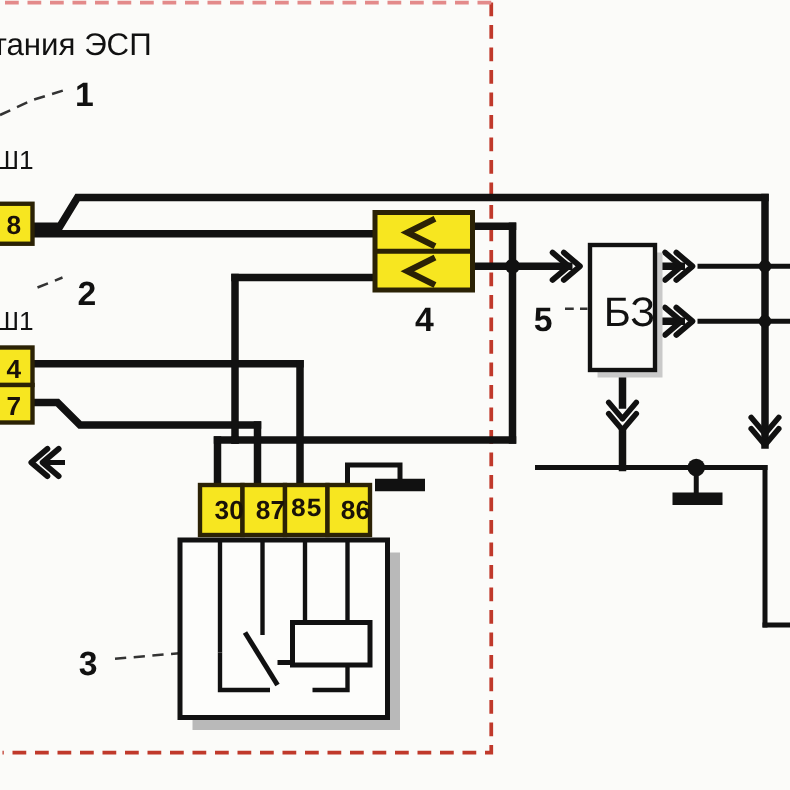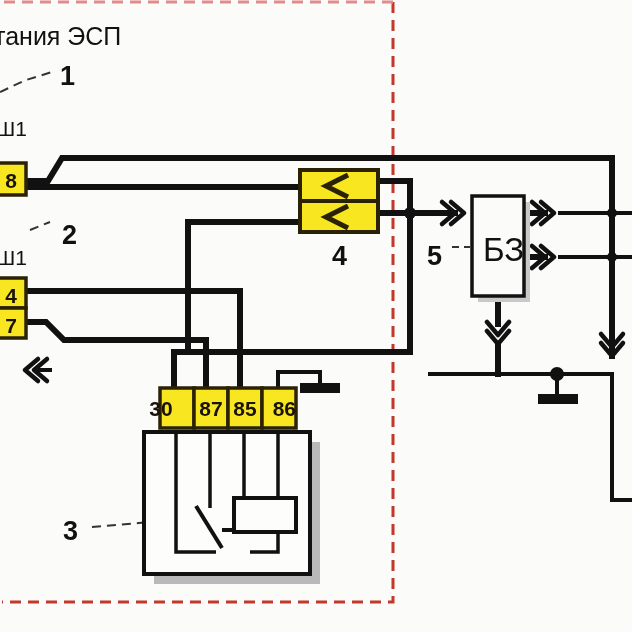--- a/index.html
+++ b/index.html
@@ -222,21 +222,21 @@
   <div class="txt callout-num" style="left:427px; top:243px;">5</div>
 
   <div class="txt bz-label" style="left:483px; top:233px;">БЗ</div>
 
   <div class="pin-num" style="left:-4px; top:170px; width:30px;">8</div>
 
   <div class="pin-num" style="left:-4px; top:285px; width:30px;">4</div>
 
   <div class="pin-num" style="left:-4px; top:315px; width:30px;">7</div>
 
-  <div class="pin-num" style="left:144px; top:398px; width:34px;">30</div>
-
-  <div class="pin-num" style="left:194px; top:398px; width:34px;">87</div>
-
-  <div class="pin-num" style="left:228px; top:398px; width:34px;">85</div>
+  <div class="pin-num" style="left:161px; top:398px; width:34px;text-align:right;">30</div>
+
+  <div class="pin-num" style="left:194px; top:398px; width:34px;text-align:right;">87</div>
+
+  <div class="pin-num" style="left:228px; top:398px; width:34px;font-family:Liberation Mono, monospace;">85</div>
 
   <div class="pin-num" style="left:262px; top:398px; width:34px;text-align:right;">86</div>
 
 </div>
 
 </body></html>

